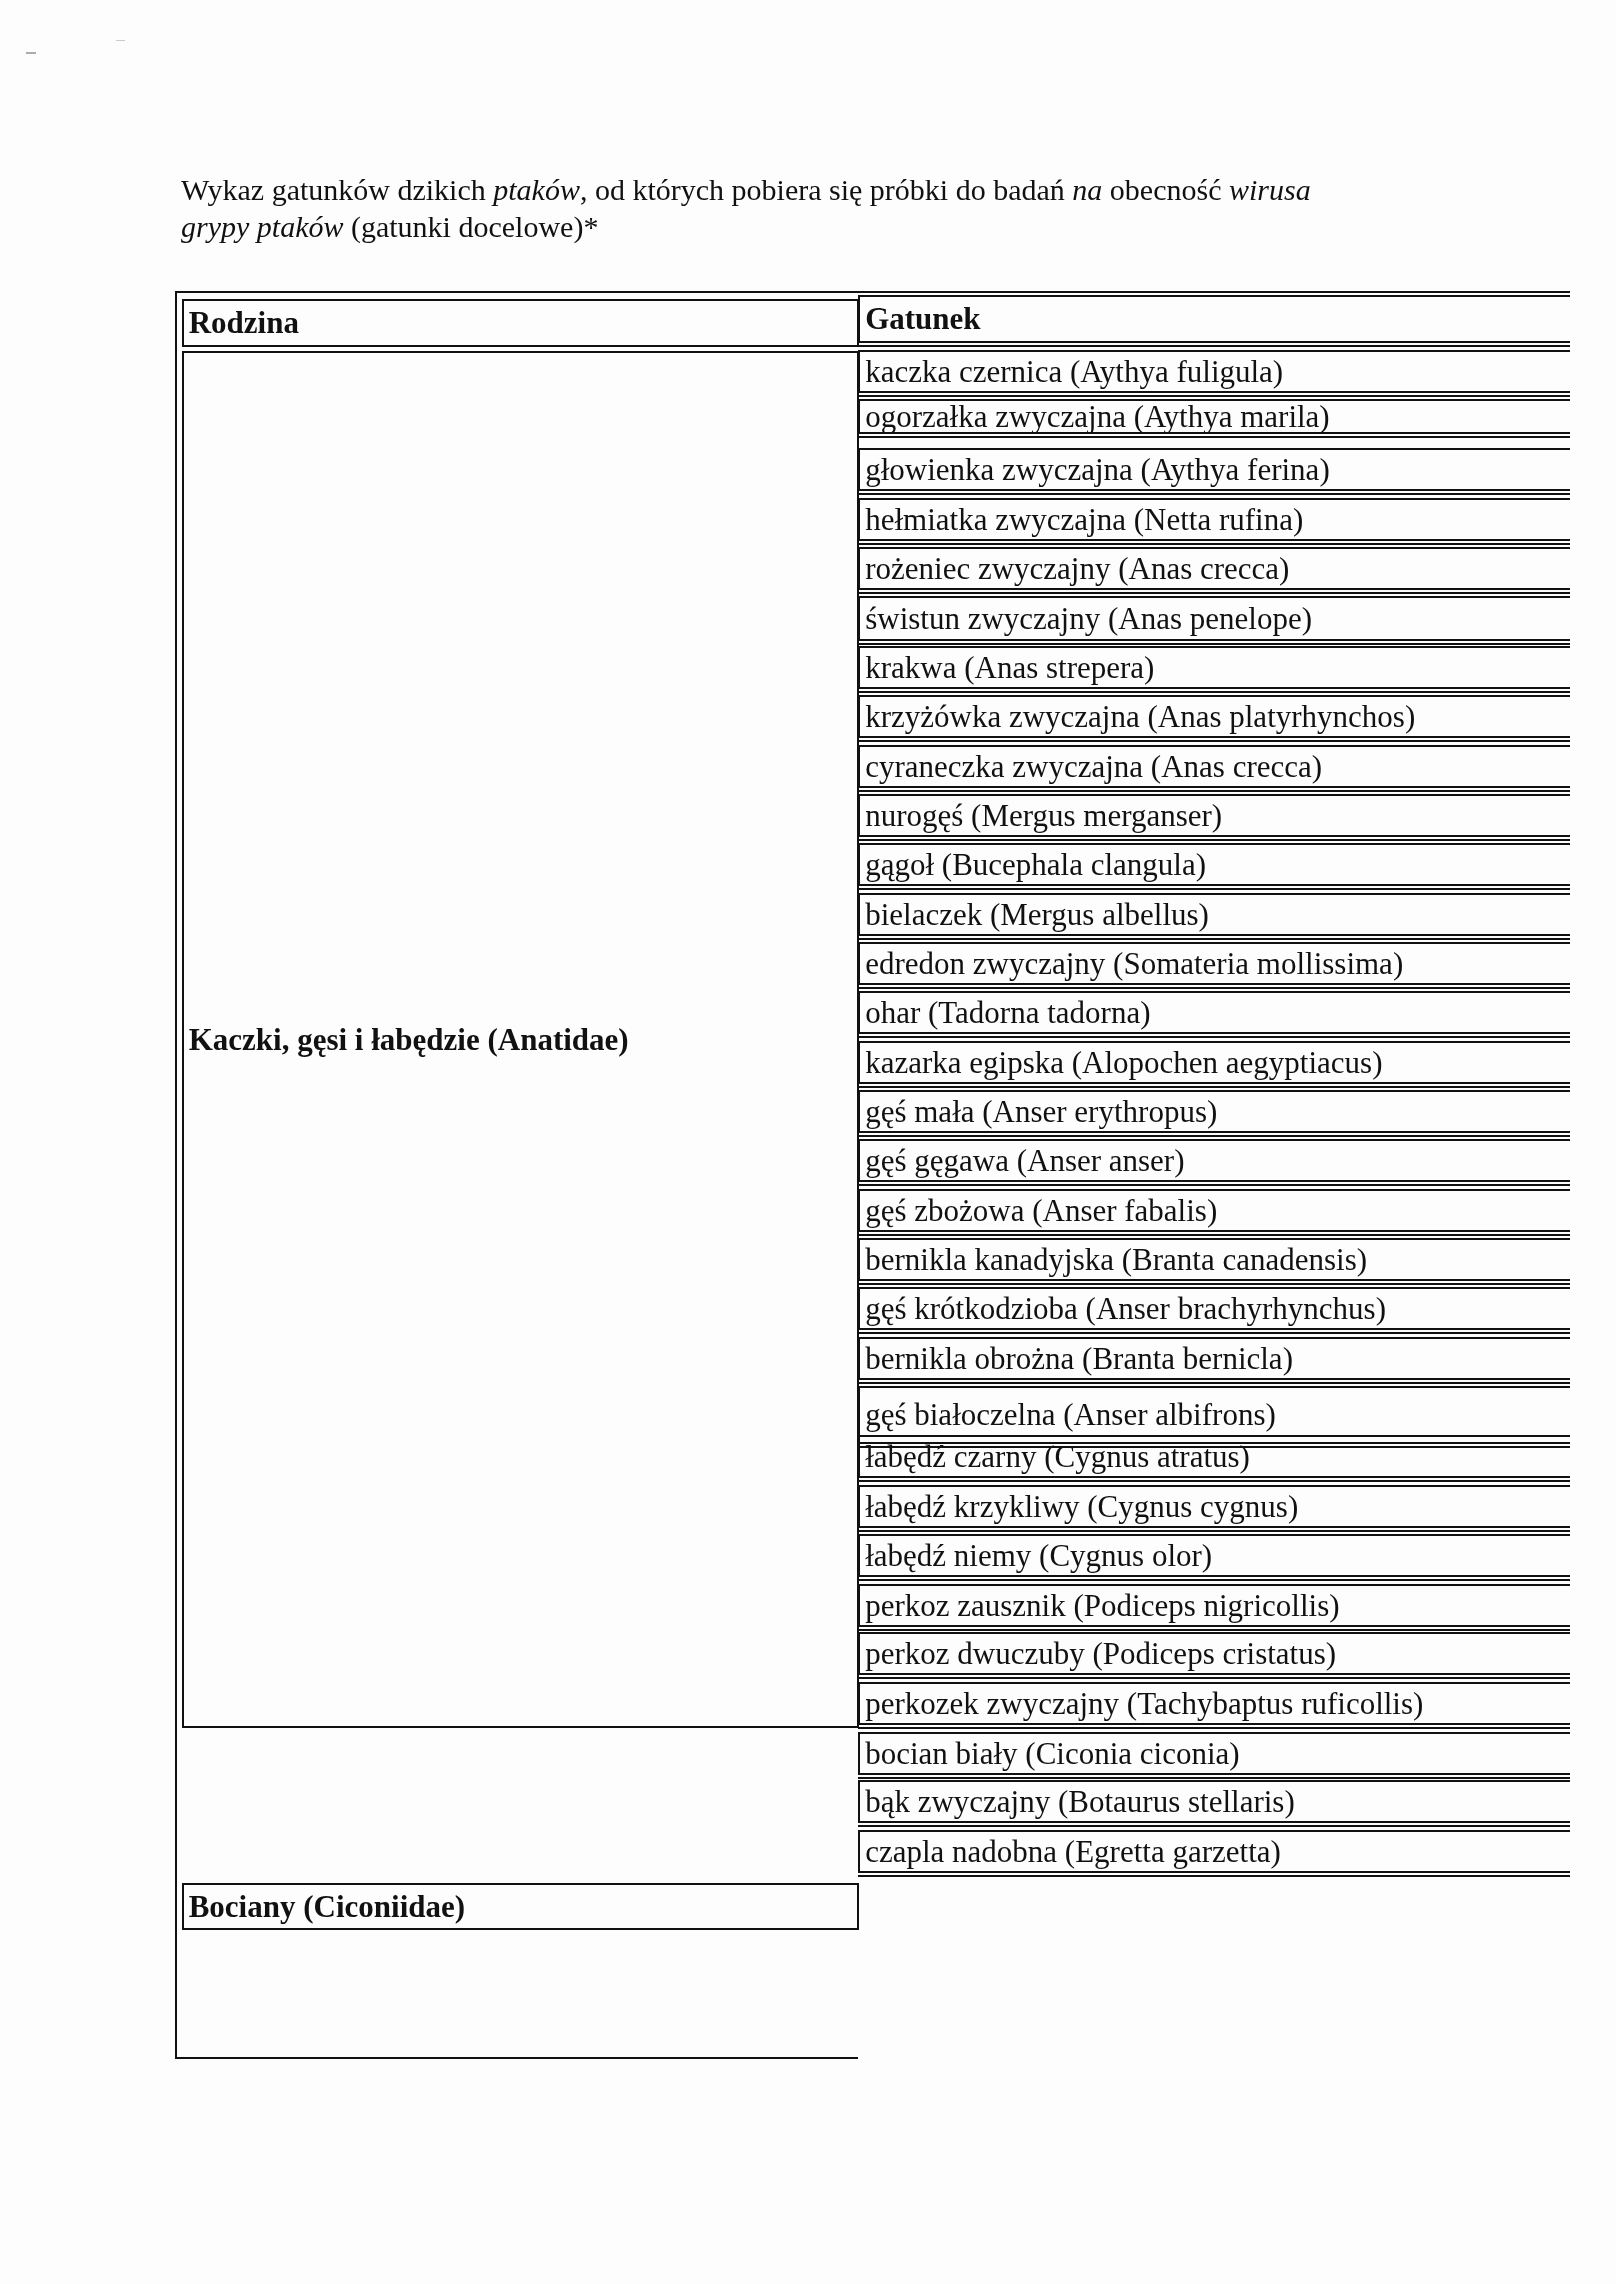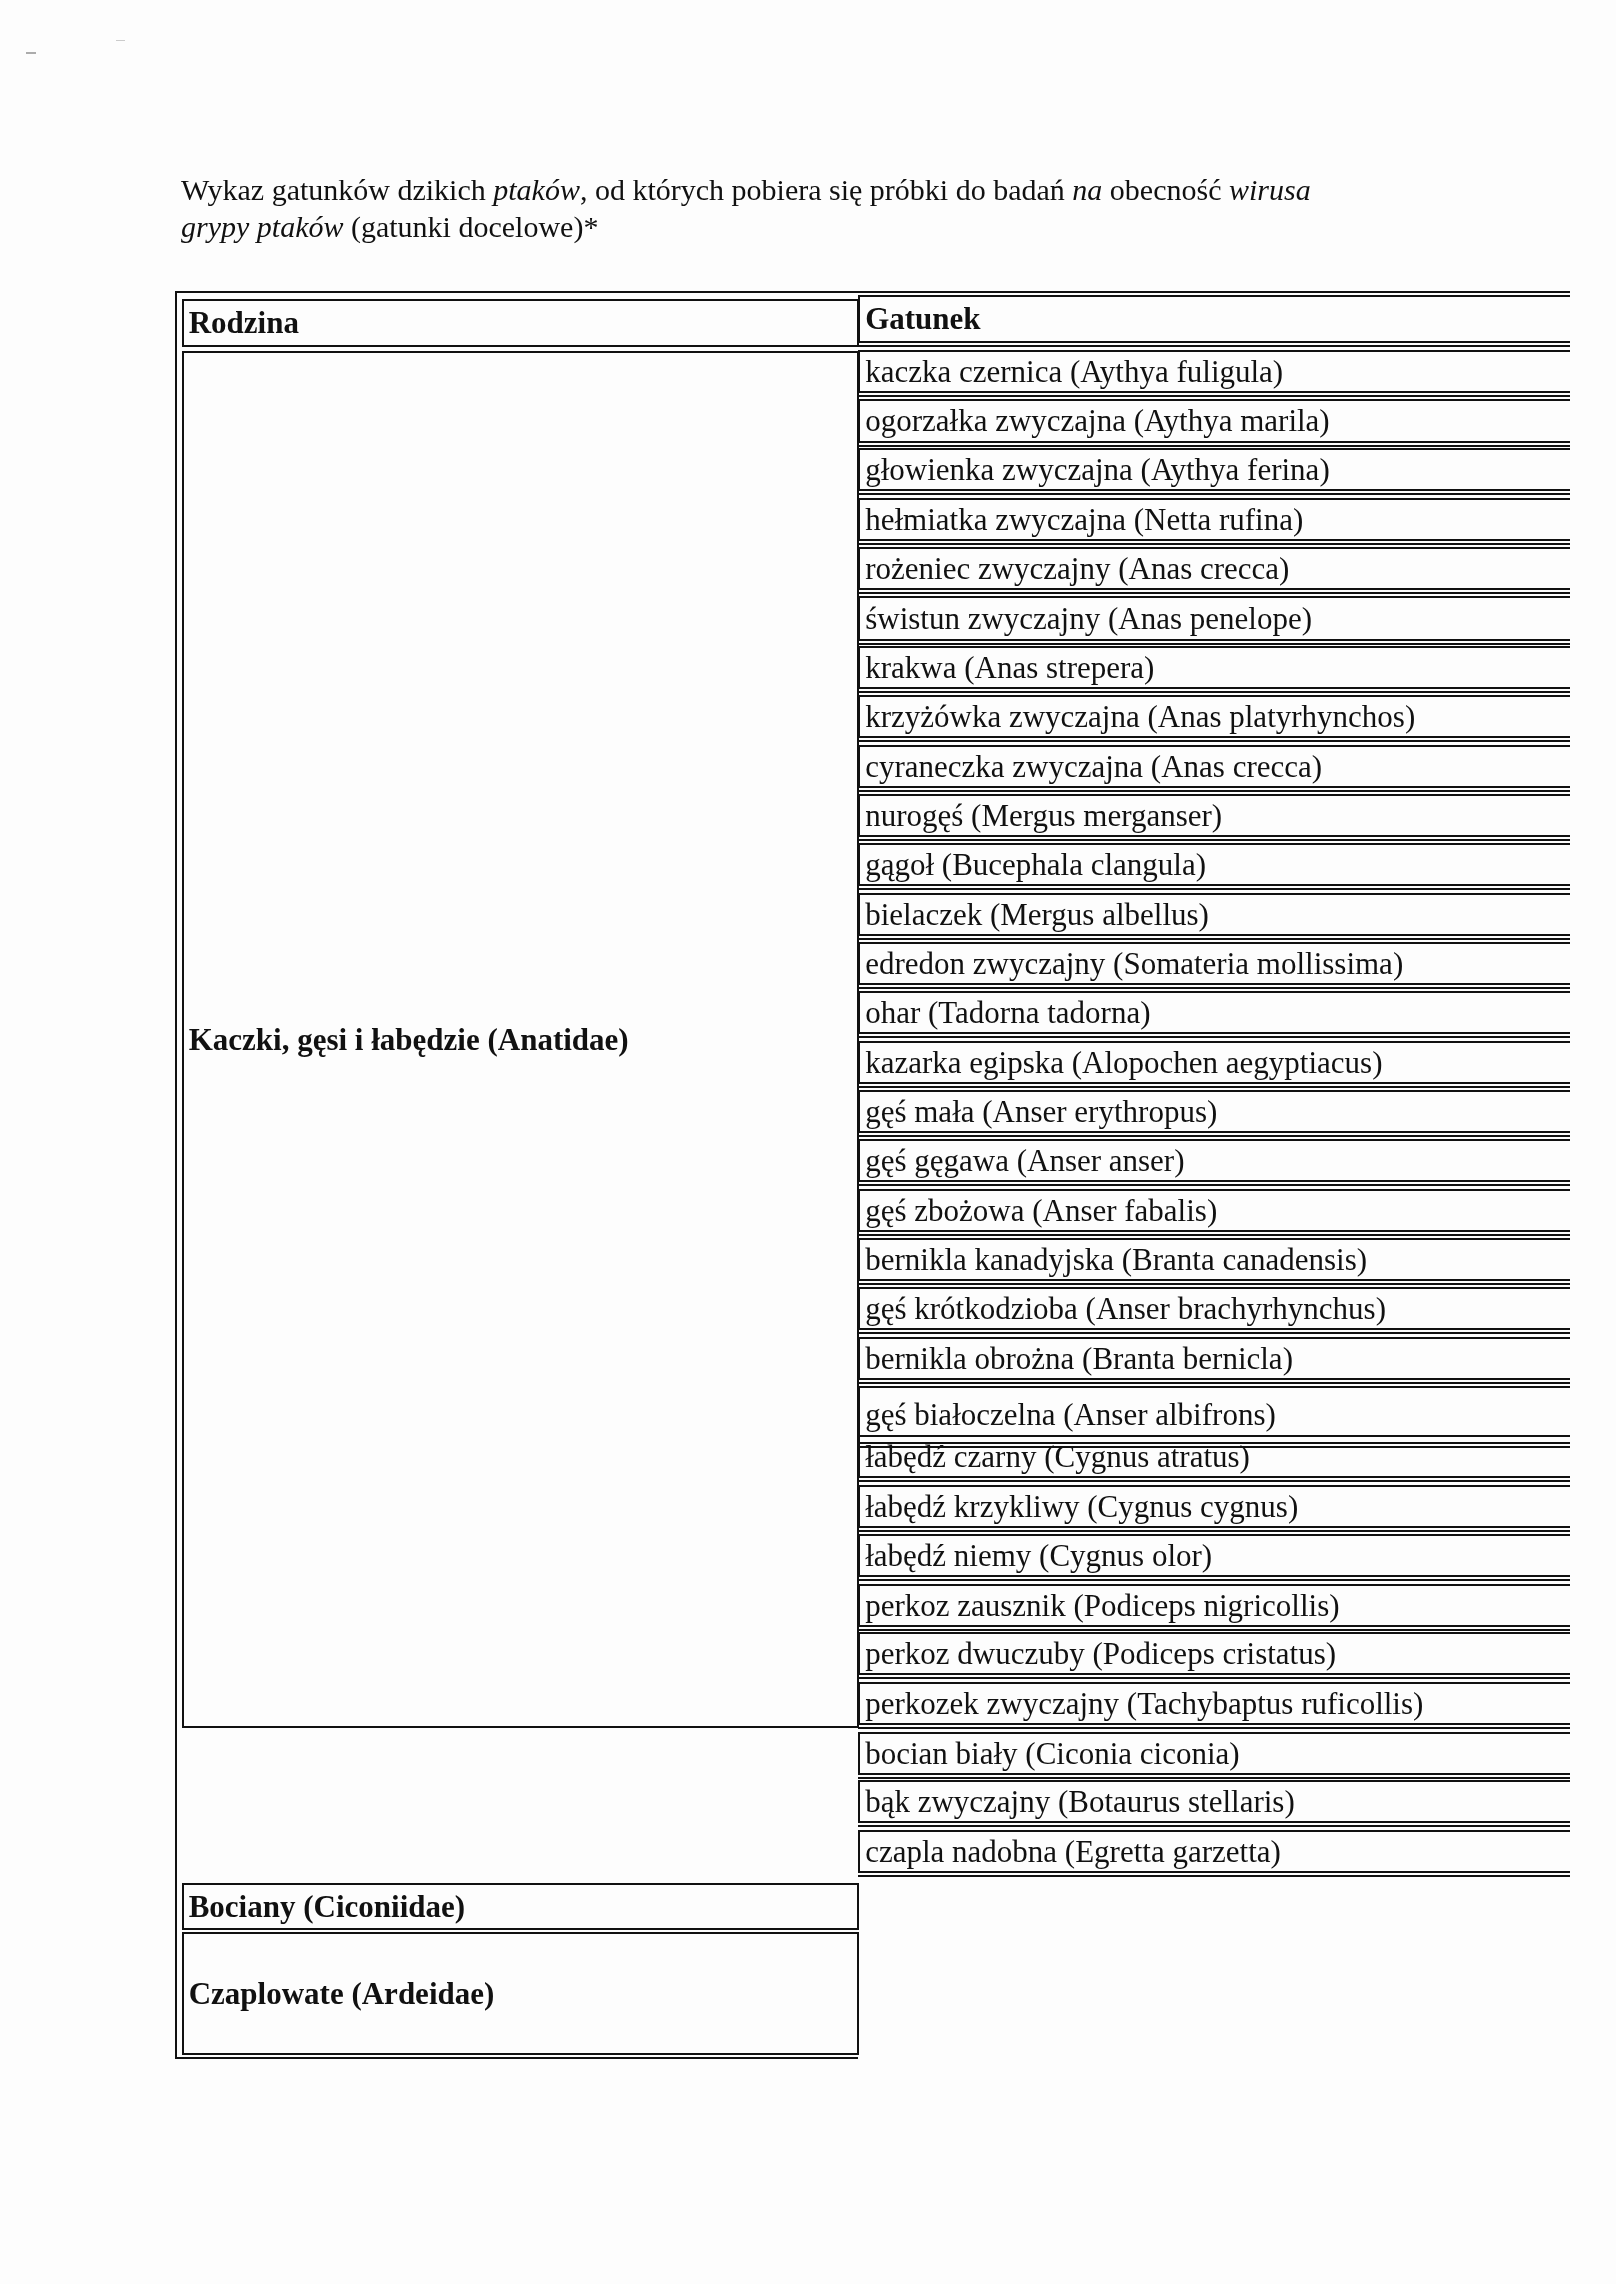--- a/index.html
+++ b/index.html
@@ -101,29 +101,26 @@
   <div class="cell cell-left hdr" style="top:7.8px;height:48px;">
       <span>Rodzina</span>
     </div>
 
   <div class="cell cell-left" style="top:60px;height:1377px;">
       <span>Kaczki, gęsi i łabędzie (Anatidae)</span>
     </div>
   <div class="cell cell-left" style="top:1592px;height:47px;">
       <span>Bociany (Ciconiidae)</span>
     </div>
-  <div class="cell cell-left" style="top:1641px;height:123px;">
-      <span>Czaplowate (Ardeidae)</span>
-    </div>
 
   <div id="species-rows">
       <div class="cell cell-right" style="top: 59px; height: 43px;">
         <span>kaczka czernica (Aythya fuligula)</span>
       </div>
-      <div class="cell cell-right" style="top: 108px; height: 44px;">
+      <div class="cell cell-right" style="top: 108px; height: 35px;">
         <span>ogorzałka zwyczajna (Aythya marila)</span>
       </div>
       <div class="cell cell-right" style="top: 157px; height: 43px;">
         <span>głowienka zwyczajna (Aythya ferina)</span>
       </div>
       <div class="cell cell-right" style="top: 207px; height: 43px;">
         <span>hełmiatka zwyczajna (Netta rufina)</span>
       </div>
       <div class="cell cell-right" style="top: 256px; height: 43px;">
         <span>rożeniec zwyczajny (Anas crecca)</span>

